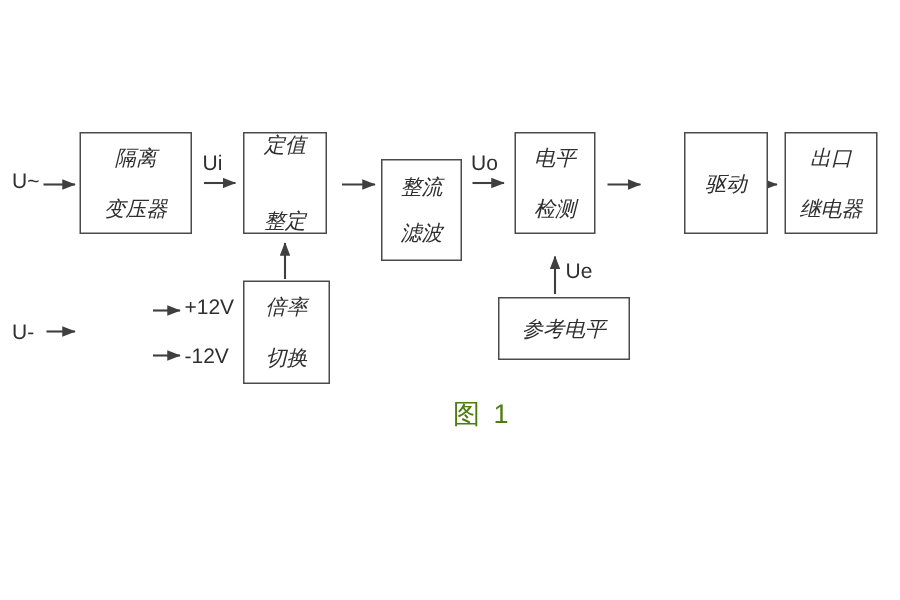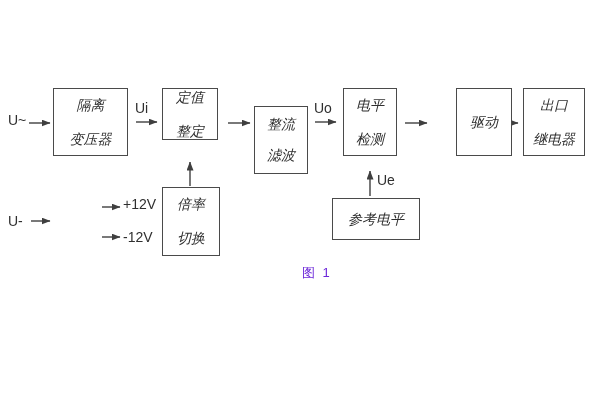--- a/index.html
+++ b/index.html
@@ -41,22 +41,22 @@
   }
   .lbl {
     position: absolute;
     font-size: 14px;
     line-height: 15px;
     color: #2f2f2f;
     white-space: nowrap;
   }
   .caption {
     position: absolute;
-    font-size: 13px;
-    color: #6d28d9;
+    font-size: 18px;
+    color: #4d7c0f;
     letter-spacing: 2px;
     white-space: nowrap;
   }
 </style>
 </head>
 <body>
 
 <div class="canvas">
 
   <svg class="wires" viewBox="0 0 600 400" xmlns="http://www.w3.org/2000/svg">
@@ -78,21 +78,21 @@
     <line x1="102" y1="237" x2="120" y2="237" stroke="#3f3f3f" stroke-width="1.4" marker-end="url(#ah)"></line>
 
     <line x1="190" y1="186" x2="190" y2="162" stroke="#3f3f3f" stroke-width="1.4" marker-end="url(#ah)"></line>
     <line x1="370" y1="196" x2="370" y2="171" stroke="#3f3f3f" stroke-width="1.4" marker-end="url(#ah)"></line>
   </svg>
 
   <div class="box" style="left:53px; top:88px; width:75px; height:68px;">
     <span>隔离</span>
     <span>变压器</span>
   </div>
-  <div class="box" style="left:162px; top:88px; width:56px; height:52px;">
+  <div class="box" style="left:162px; top:88px; width:56px; height:68px;justify-content:space-between;">
     <span>定值</span>
     <span>整定</span>
   </div>
   <div class="box" style="left:254px; top:106px; width:54px; height:68px;gap:16px;">
     <span>整流</span>
     <span>滤波</span>
   </div>
   <div class="box" style="left:343px; top:88px; width:54px; height:68px;">
     <span>电平</span>
     <span>检测</span>

